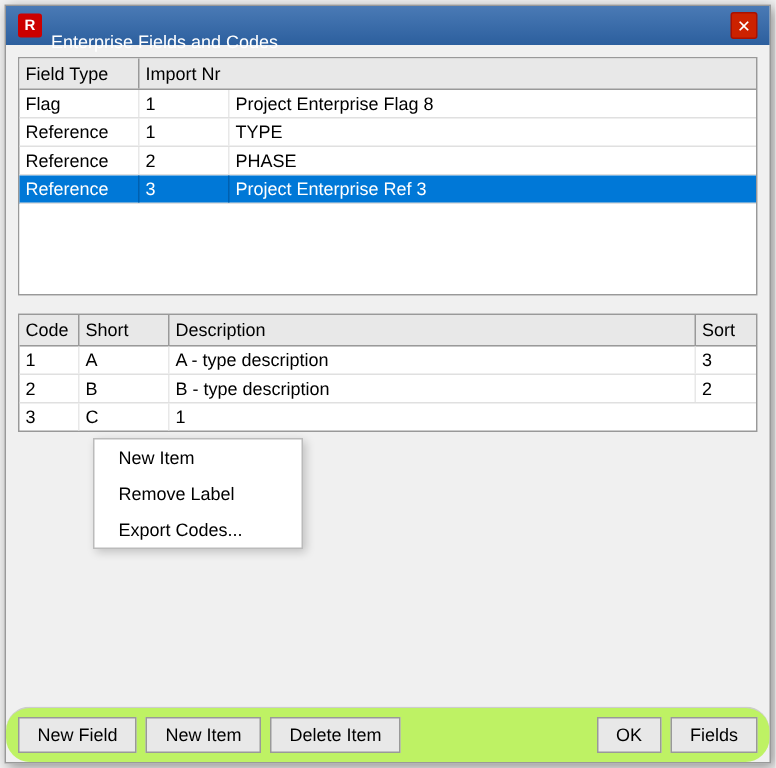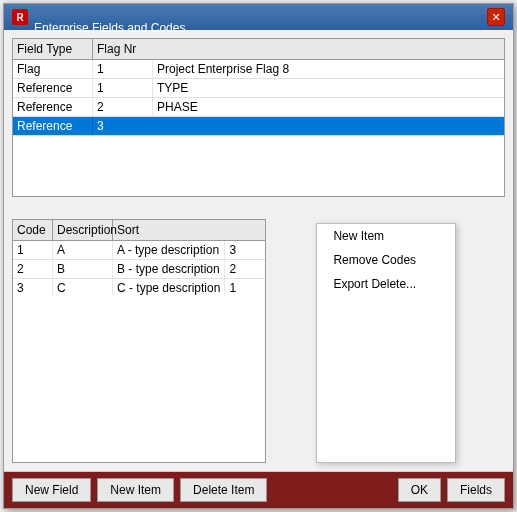--- a/index.html
+++ b/index.html
@@ -56,21 +56,21 @@
       align-items: center;
       justify-content: center;
       font-size: 11px;
       border-radius: 2px;
     }
     .dialog-content {
       flex: 1;
       padding: 8px;
       display: flex;
       flex-direction: column;
-      gap: 22px;
+      gap: 12px;
       overflow: hidden;
     }
     .table-container {
       border: 1px solid #999;
       background: white;
       flex-shrink: 0;
     }
     .table-header {
       display: grid;
       grid-template-columns: 80px 60px 1fr;
@@ -108,20 +108,21 @@
       border: none;
       background: transparent;
       width: 100%;
       outline: none;
       font-size: 12px;
       color: inherit;
     }
     .codes-section {
       flex: 1;
       display: flex;
+      flex-direction: column;
       min-height: 0;
     }
     .codes-table-container {
       border: 1px solid #999;
       background: white;
       flex-shrink: 0;
     }
     .codes-header {
       display: grid;
       grid-template-columns: 40px 60px 1fr 40px;
@@ -146,23 +147,24 @@
     .context-menu-item {
       padding: 5px 16px;
       cursor: pointer;
       color: #000;
     }
     .bottom-bar {
       padding: 6px 8px;
       display: flex;
       gap: 6px;
       border-top: 1px solid #ccc;
-      background: #7f1d1d;
-      flex-shrink: 0;
-      align-items: center;
+      background: #bef264;
+      flex-shrink: 0;
+      align-items: center;
+      border-radius: 16px;
     }
     .btn {
       padding: 4px 12px;
       background: #e8e8e8;
       border: 1px solid #999;
       cursor: pointer;
       font-size: 12px;
       min-width: 60px;
       text-align: center;
     }
@@ -186,21 +188,21 @@
       <span class="title-text">Enterprise Fields and Codes</span>
     </div>
     <div class="close-btn">✕</div>
   </div>
 
   <div class="dialog-content">
 
     <div class="table-container">
       <div class="table-header">
         <div class="table-header-cell">Field Type</div>
-        <div class="table-header-cell">Flag Nr</div>
+        <div class="table-header-cell">Import Nr</div>
       </div>
 
       <div class="table-row">
         <div class="table-cell">Flag</div>
         <div class="table-cell">1</div>
         <div class="table-cell">Project Enterprise Flag 8</div>
       </div>
 
       <div class="table-row">
         <div class="table-cell">Reference</div>
@@ -210,30 +212,32 @@
 
       <div class="table-row">
         <div class="table-cell">Reference</div>
         <div class="table-cell">2</div>
         <div class="table-cell">PHASE</div>
       </div>
 
       <div class="table-row selected">
         <div class="table-cell">Reference</div>
         <div class="table-cell">3</div>
+        <div class="table-cell"><input type="text" value="Project Enterprise Ref 3" style=""></div>
       </div>
 
       <div style="height: 60px; background: white;"></div>
     </div>
 
     <div class="codes-section">
 
       <div class="codes-table-container">
         <div class="codes-header">
           <div class="table-header-cell">Code</div>
+          <div class="table-header-cell">Short</div>
           <div class="table-header-cell">Description</div>
           <div class="table-header-cell">Sort</div>
         </div>
 
         <div class="codes-row">
           <div class="table-cell">1</div>
           <div class="table-cell">A</div>
           <div class="table-cell">A - type description</div>
           <div class="table-cell">3</div>
         </div>
@@ -241,29 +245,28 @@
         <div class="codes-row">
           <div class="table-cell">2</div>
           <div class="table-cell">B</div>
           <div class="table-cell">B - type description</div>
           <div class="table-cell">2</div>
         </div>
 
         <div class="codes-row">
           <div class="table-cell">3</div>
           <div class="table-cell">C</div>
-          <div class="table-cell">C - type description</div>
           <div class="table-cell">1</div>
         </div>
       </div>
 
       <div class="context-menu">
         <div class="context-menu-item">New Item</div>
-        <div class="context-menu-item">Remove Codes</div>
-        <div class="context-menu-item">Export Delete...</div>
+        <div class="context-menu-item">Remove Label</div>
+        <div class="context-menu-item">Export Codes...</div>
       </div>
     </div>
 
   </div>
 
   <div class="bottom-bar">
     <button class="btn">New Field</button>
     <button class="btn">New Item</button>
     <button class="btn">Delete Item</button>
     <div class="spacer"></div>

